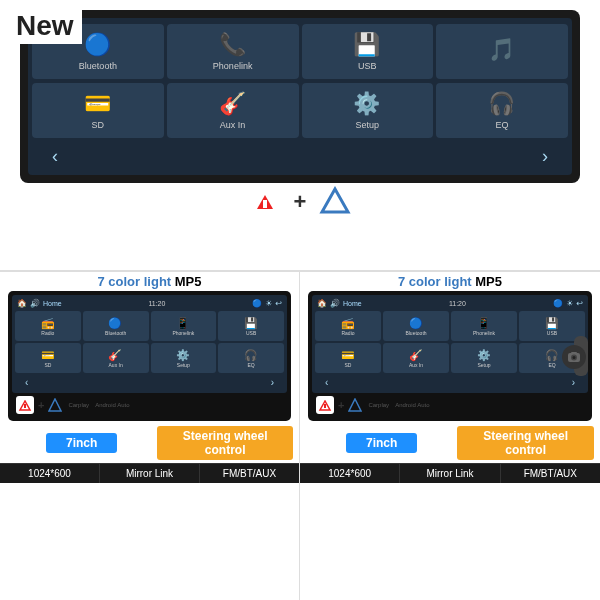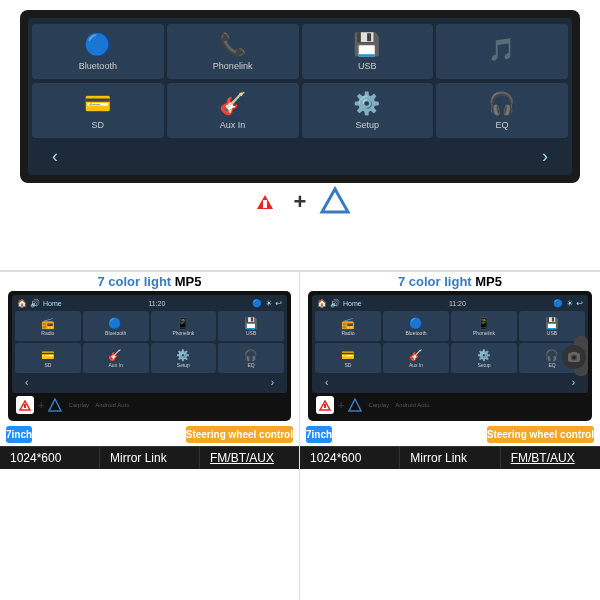--- a/index.html
+++ b/index.html
@@ -259,49 +259,49 @@
       display: flex;
       align-items: center;
       justify-content: space-between;
       padding: 3px 6px;
       margin-top: 2px;
     }
 
     .info-badge {
       background: #1e90ff;
       color: #fff;
-      font-size: 10px;
+      font-size: 12px;
       font-weight: bold;
-      padding: 3px 0;
+      padding: 3px 20px;
       border-radius: 3px;
       text-align: center;
+      margin-left: 40px;
     }
 
     .info-badge.orange {
       background: #f5a623;
     }
 
     .spec-row {
       display: flex;
       background: #1a1a1a;
       border-top: 1px solid #333;
     }
 
     .spec-cell {
       flex: 1;
-      text-align: left;
+      text-align: center;
       color: #fff;
-      font-size: 12px;
-      padding: 4px 10px;
+      font-size: 10px;
+      padding: 4px 16px;
       border-right: 1px solid #333;
     }
 
     .spec-cell:last-child {
       border-right: none;
-      text-decoration: underline;
     }
 
     .panel-right {
       position: relative;
     }
 
     .stereo-knob {
       position: absolute;
       right: 4px;
       top: 50%;
@@ -310,20 +310,21 @@
       height: 40px;
       background: #444;
       border-radius: 6px;
     }
 
   </style>
 </head>
 <body>
 
 <div class="top-section">
+  <div class="new-badge">New</div>
   <div class="stereo-unit">
     <div class="screen-top">
       <div class="icon-grid-top">
         <div class="icon-cell-top">
           <span class="icon-symbol">🔵</span>
           <span class="icon-label">Bluetooth</span>
         </div>
         <div class="icon-cell-top">
           <span class="icon-symbol">📞</span>
           <span class="icon-label">Phonelink</span>

